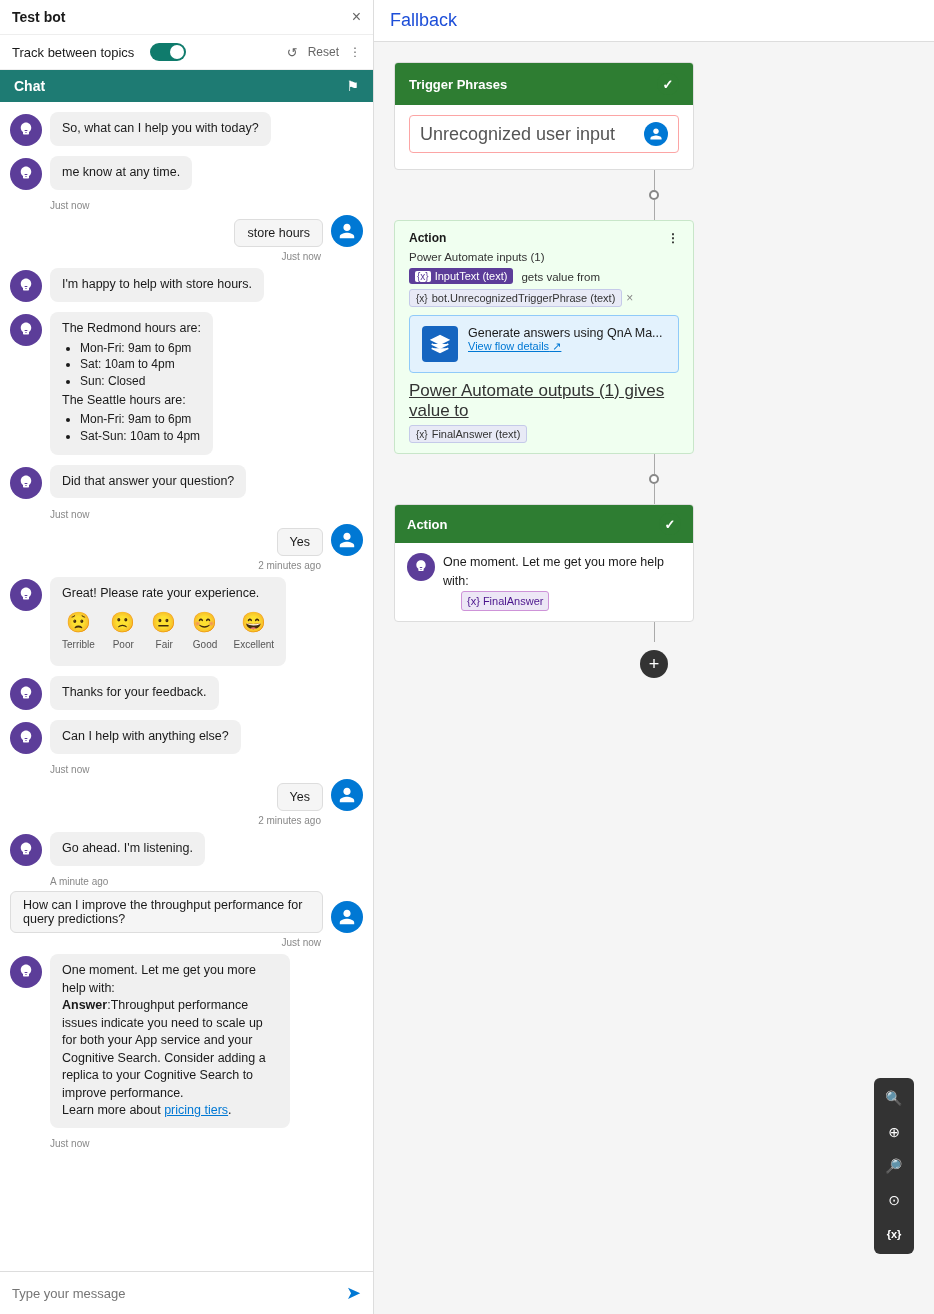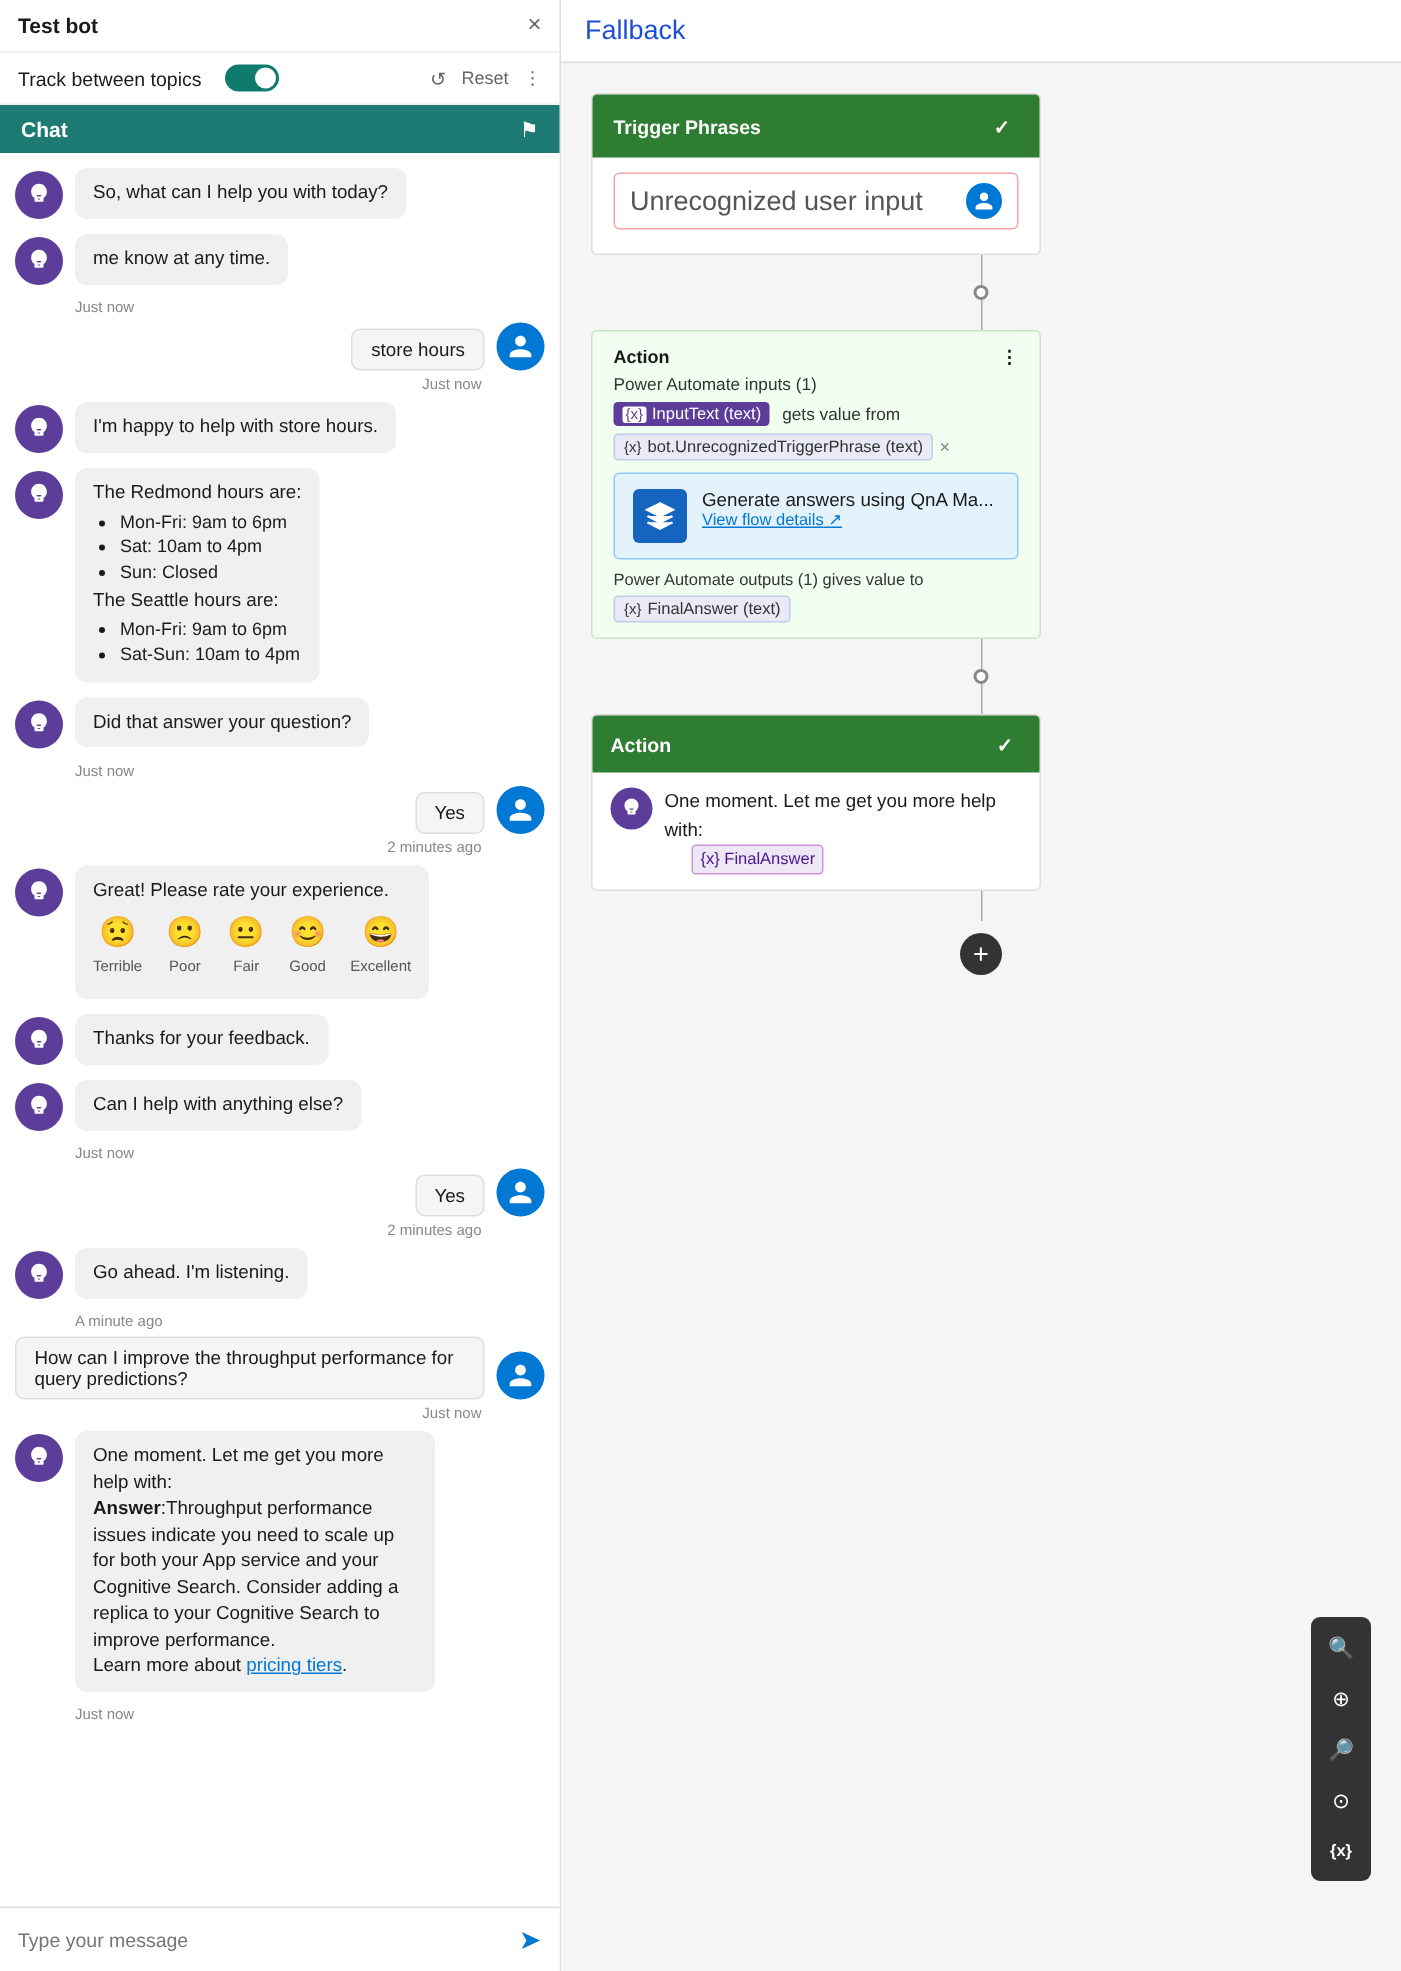--- a/index.html
+++ b/index.html
@@ -74,21 +74,21 @@
     .variable-badge { display: inline-flex; align-items: center; gap: 4px; background: #e8eaf6; color: #333; border-radius: 3px; padding: 2px 6px; font-size: 11px; border: 1px solid #c5cae9; }
     .gets-value { font-size: 11.5px; color: #333; margin: 4px 0 2px; }
     .close-x { color: #888; cursor: pointer; font-size: 12px; }
 
     .generate-card { background: #e3f2fd; border: 1px solid #90caf9; border-radius: 4px; padding: 10px 12px; margin-top: 8px; display: flex; align-items: flex-start; gap: 10px; }
     .gen-icon { width: 36px; height: 36px; background: #1565c0; border-radius: 4px; display: flex; align-items: center; justify-content: center; flex-shrink: 0; }
     .gen-icon svg { width: 20px; height: 20px; fill: #fff; }
     .gen-text { font-size: 12.5px; color: #1a1a1a; }
     .gen-link { font-size: 11px; color: #0078d4; cursor: pointer; text-decoration: underline; }
 
-    .pa-outputs { font-size: 11px; color: #333; margin-top: 8px; }
+    .pa-outputs { font-size: 17px; color: #333; margin-top: 8px; text-decoration: underline; }
     .final-answer-badge { display: inline-flex; align-items: center; gap: 4px; background: #e8eaf6; color: #333; border-radius: 3px; padding: 2px 6px; font-size: 11px; border: 1px solid #c5cae9; margin-top: 4px; }
 
     .message-card { background: #fff; border: 1px solid #ddd; border-radius: 4px; width: 300px; }
     .message-card-header { background: #2e7d32; color: #fff; padding: 8px 12px; font-size: 13px; font-weight: 600; border-radius: 3px 3px 0 0; display: flex; align-items: center; justify-content: space-between; }
     .message-card-body { padding: 10px 12px; display: flex; align-items: flex-start; gap: 8px; }
     .msg-bot-avatar { width: 28px; height: 28px; background: #5c3d99; border-radius: 50%; display: flex; align-items: center; justify-content: center; flex-shrink: 0; }
     .msg-bot-avatar svg { width: 16px; height: 16px; fill: #fff; }
     .msg-text { font-size: 12.5px; color: #1a1a1a; line-height: 1.5; }
     .final-var { display: inline-flex; align-items: center; gap: 2px; background: #ede7f6; color: #4a148c; border-radius: 3px; padding: 1px 5px; font-size: 11px; border: 1px solid #ce93d8; margin-left: 18px; }
 

